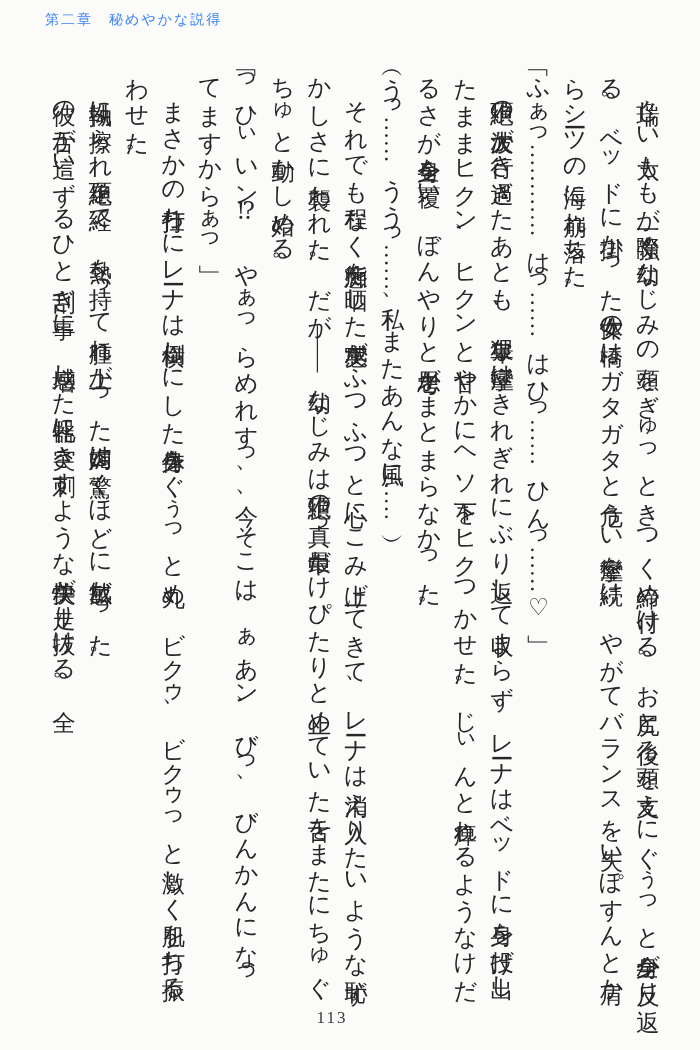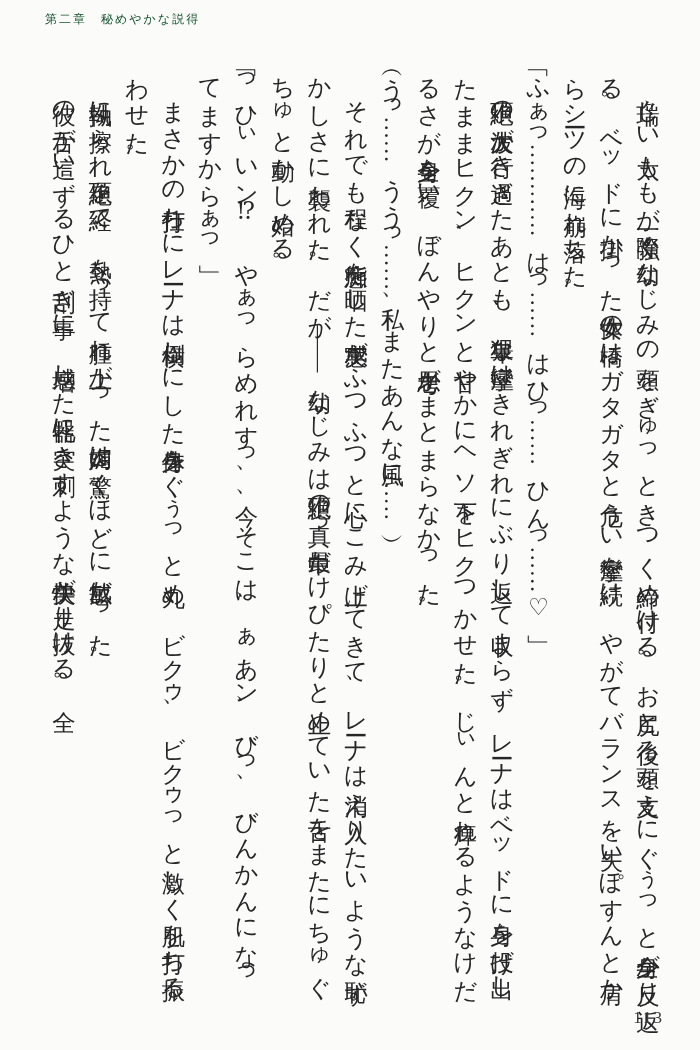--- a/index.html
+++ b/index.html
@@ -13,23 +13,23 @@
     background: #fbfbfa;
     color: #262626;
     font-family: "Liberation Serif", "DejaVu Serif", serif;
     overflow: hidden;
   }
   
   .running-header {
     position: absolute;
     top: 11px;
     left: 45px;
-    font-size: 12px;
+    font-size: 14px;
     letter-spacing: 2px;
-    color: #14532d;
+    color: #3b82f6;
     white-space: pre;
   }
   
   .text-block {
     position: absolute;
     top: 62px;
     right: 34px;
     width: 624px;
     height: 938px;
     writing-mode: vertical-rl;
@@ -45,21 +45,21 @@
   }
   .text-block p.indent {
     text-indent: 1em;
   }
   
   .page-number {
     position: absolute;
     bottom: 22px;
     left: 0;
     width: 664px; 
-    text-align: right;
+    text-align: center;
     font-size: 17px;
     letter-spacing: 2px;
     color: #3a3a3a;
   }
 </style>
 </head>
 <body>
 
 <div class="running-header">第二章　秘めやかな説得</div>
 

